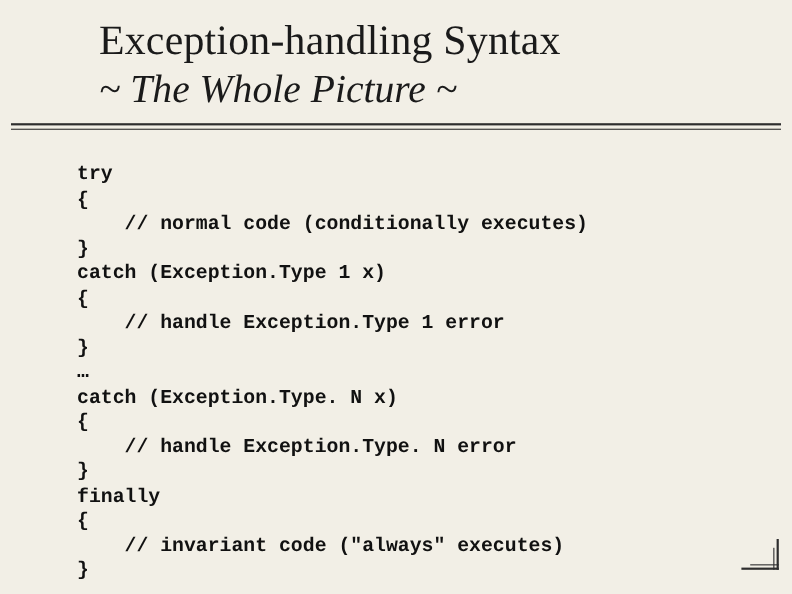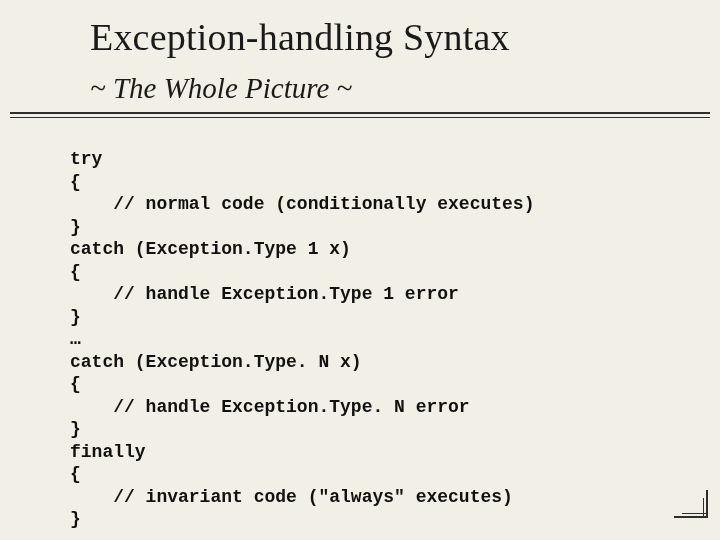--- a/index.html
+++ b/index.html
@@ -25,24 +25,24 @@
     right: 40px;
   }
   .title {
     font-size: 38px;
     font-weight: 400;
     line-height: 1.05;
     margin: 0;
     letter-spacing: 0.2px;
   }
   .subtitle {
-    font-size: 29px;
+    font-size: 36px;
     font-style: italic;
     font-weight: 400;
-    margin: 14px 0 6px 0;
+    margin: 2px 0 6px 0;
   }
   .rule-wrap {
     position: absolute;
     left: 10px;
     top: 112px;
     width: 700px;
   }
   .hr-thick {
     height: 2px;
     background: #2e2e2e;

